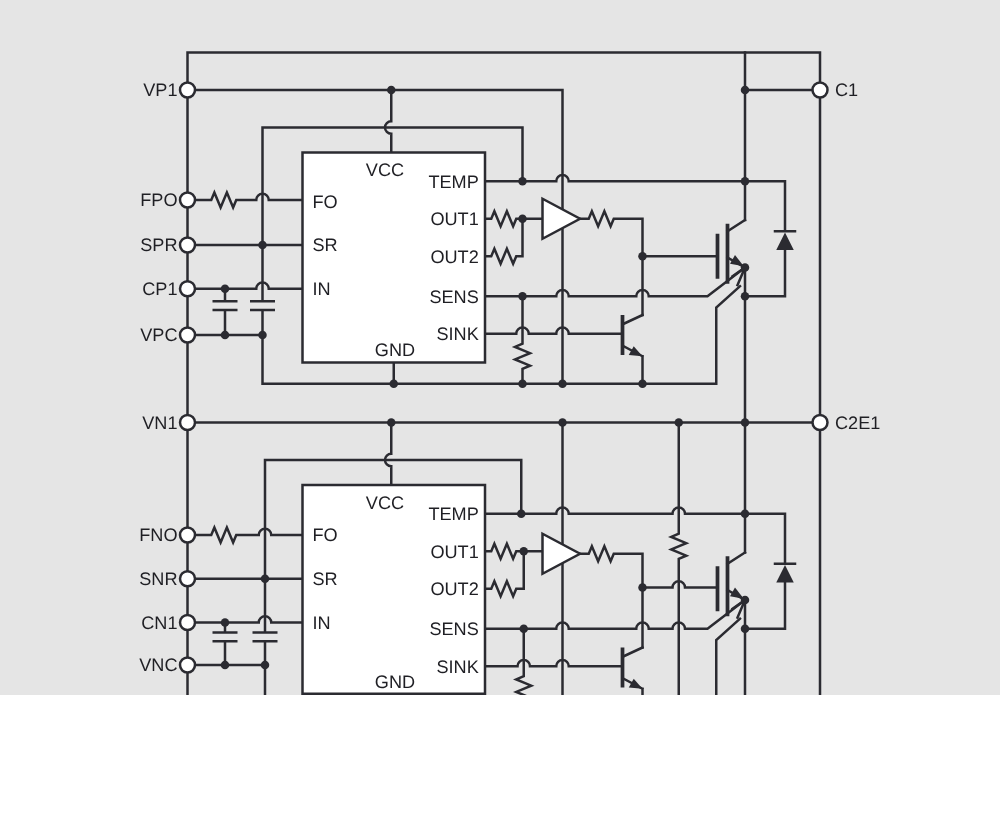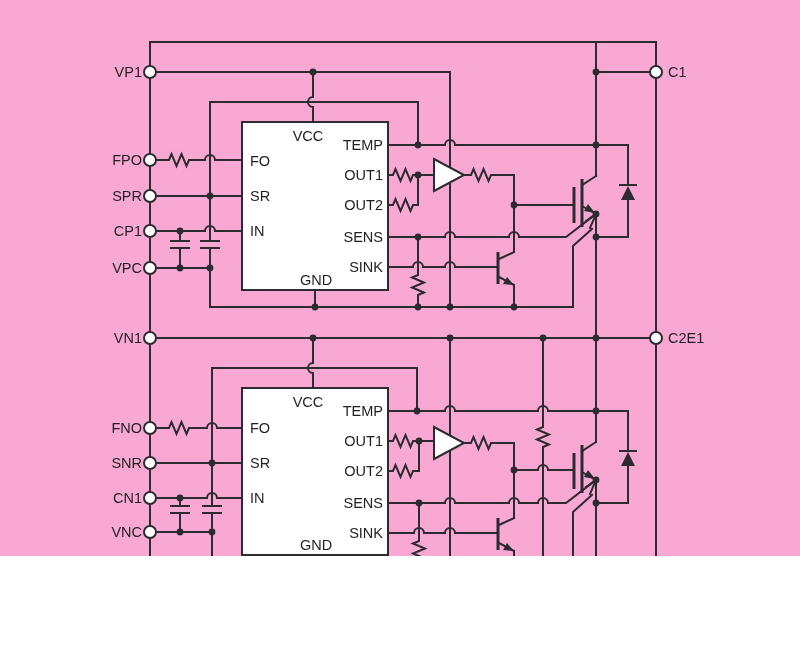--- a/index.html
+++ b/index.html
@@ -1,16 +1,16 @@
 <!DOCTYPE html>
 <html><head>
 <meta charset="utf-8">
 <style>
   html,body{margin:0;padding:0;background:#ffffff;}
-  .stage{position:relative;width:800px;height:556px;background:#f9a8d4;overflow:hidden;
+  .stage{position:relative;width:800px;height:556px;background:#e5e5e5;overflow:hidden;
          font-family:"Liberation Sans", sans-serif;}
   svg{position:absolute;left:0;top:0;}
   .wire{fill:none;stroke:#2b2b31;stroke-width:2;stroke-linecap:square;}
   .bar{fill:none;stroke:#2b2b31;stroke-width:3;stroke-linecap:butt;}
   .boxfill{fill:#ffffff;stroke:#2b2b31;stroke-width:2;}
   .dot{fill:#2b2b31;stroke:none;}
   .pin{fill:#ffffff;stroke:#2b2b31;stroke-width:2;}
   .solid{fill:#2b2b31;stroke:none;}
   text{fill:#1f1f24;font-size:14.5px;font-family:"Liberation Sans", sans-serif;}
   .mid{text-anchor:middle;} .end{text-anchor:end;} .start{text-anchor:start;}

